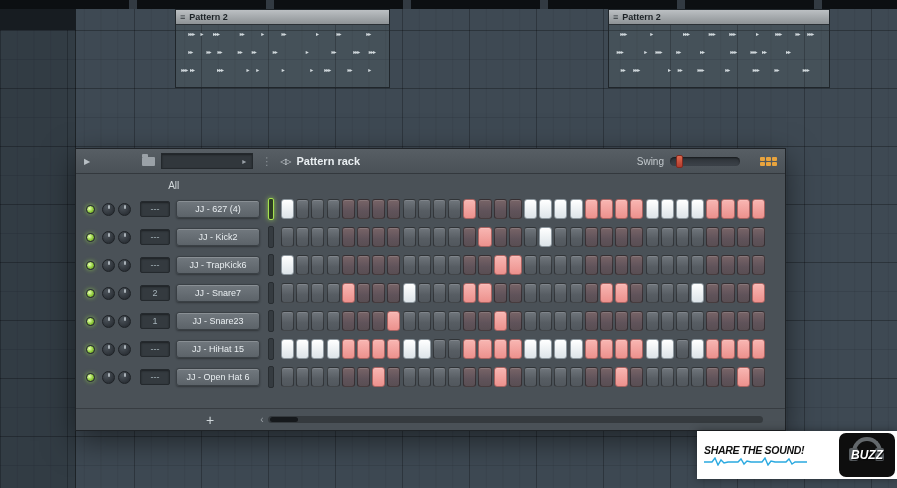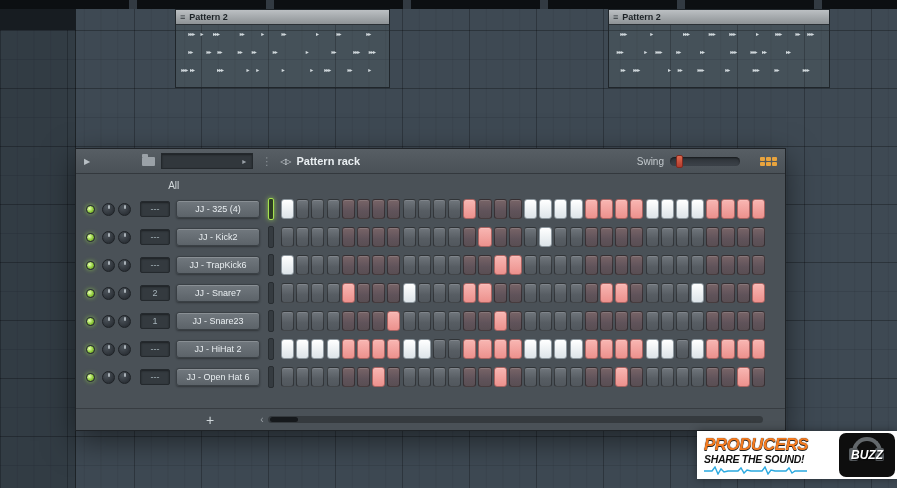--- a/index.html
+++ b/index.html
@@ -229,21 +229,21 @@
           <i></i>
       </div>
     </div>
 
     <div class="cr-rows">
         <div class="cr-row">
           <span class="led"></span>
           <span class="knob"></span>
           <span class="knob"></span>
           <span class="trackbox">---</span>
-          <button class="namebtn">JJ - 325 (4)</button>
+          <button class="namebtn">JJ - 627 (4)</button>
           <span class="selector on"></span>
           <span class="steps">
             <span class="step g-light lit"></span>
             <span class="step g-light"></span>
             <span class="step g-light"></span>
             <span class="step g-light"></span>
             <span class="step g-red"></span>
             <span class="step g-red"></span>
             <span class="step g-red"></span>
             <span class="step g-red"></span>
@@ -439,21 +439,21 @@
             <span class="step g-red"></span>
             <span class="step g-red"></span>
             <span class="step g-red"></span>
           </span>
         </div>
         <div class="cr-row">
           <span class="led"></span>
           <span class="knob"></span>
           <span class="knob"></span>
           <span class="trackbox">---</span>
-          <button class="namebtn">JJ - HiHat 2</button>
+          <button class="namebtn">JJ - HiHat 15</button>
           <span class="selector"></span>
           <span class="steps">
             <span class="step g-light lit"></span>
             <span class="step g-light lit"></span>
             <span class="step g-light lit"></span>
             <span class="step g-light lit"></span>
             <span class="step g-red lit"></span>
             <span class="step g-red lit"></span>
             <span class="step g-red lit"></span>
             <span class="step g-red lit"></span>
@@ -533,21 +533,20 @@
         <span class="scroll-arrow">‹</span>
         <div class="scroll-track">
           <div class="scroll-thumb"></div>
         </div>
       </div>
     </div>
   </div>
 
   <div class="logo">
     <div class="logo-text">
-      <div class="logo-line1">PRODUCERS</div>
       <div class="logo-line2">SHARE THE SOUND!</div>
       <svg class="logo-wave" width="104" height="9" viewBox="0 0 104 9">
         <polyline points="0,5 8,5 11,1 14,8 17,3 20,6 24,5 34,5 37,2 40,7 43,4 47,5 58,5 61,1 64,8 67,4 71,5 82,5 85,2 88,7 91,5 103,5" fill="none" stroke="#2aa9e0" stroke-width="1.4"></polyline>
       </svg>
     </div>
     <div class="logo-badge">
       <span class="hp-band"></span>
       <span class="hp-cups"></span>
       <span class="badge-text">BUZZ</span>
     </div>

